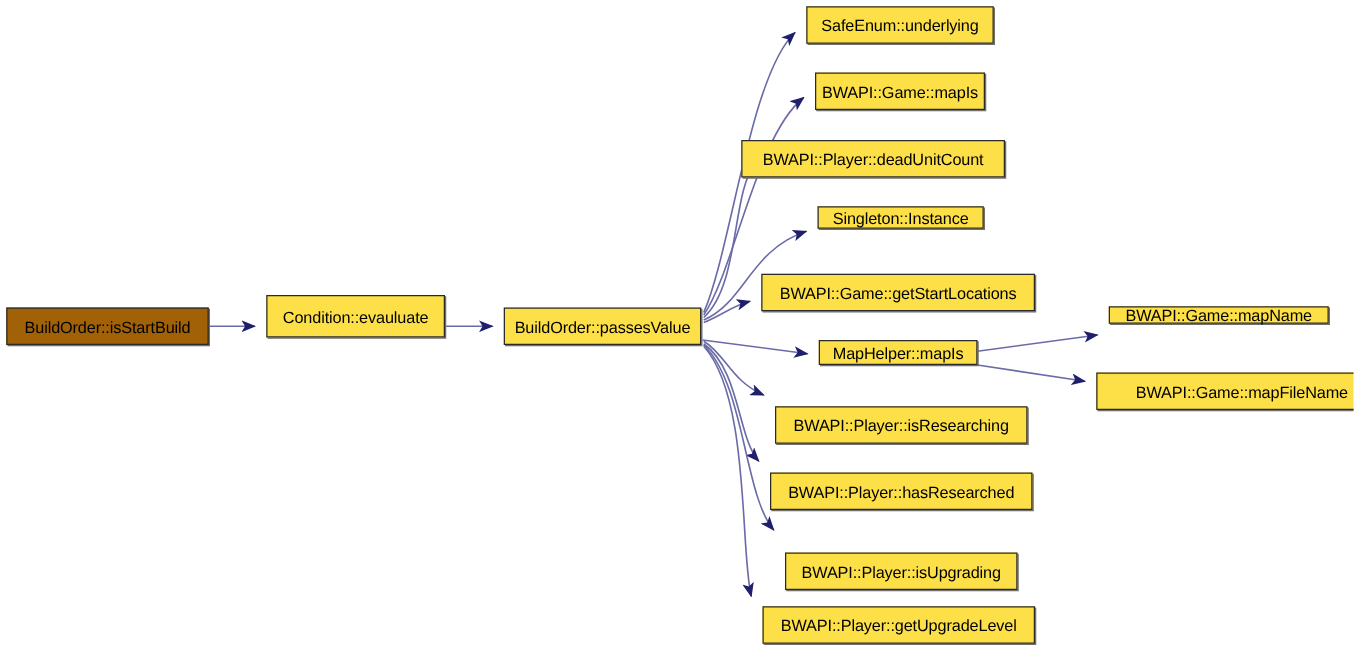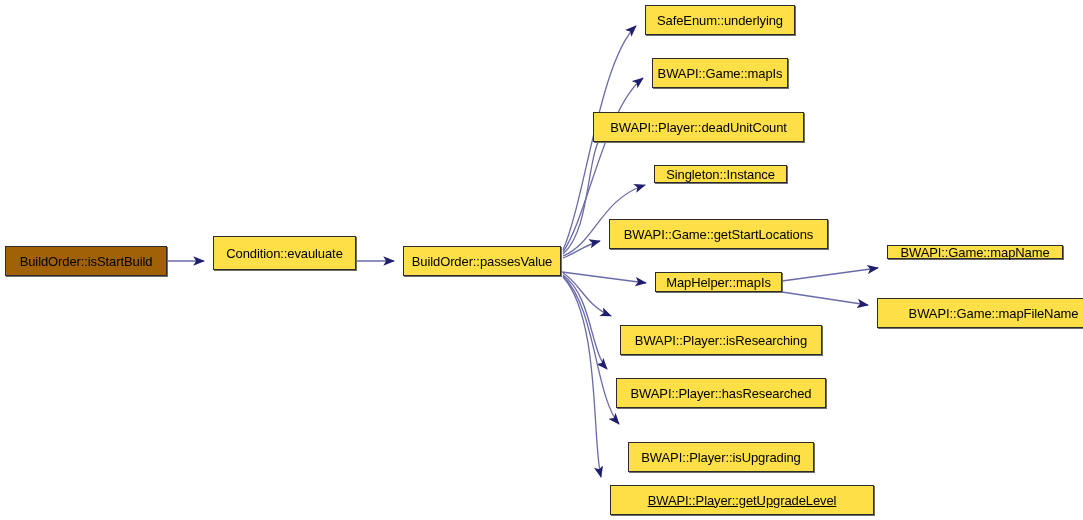--- a/index.html
+++ b/index.html
@@ -110,21 +110,21 @@
       </div>
       <div class="node" style="left: 620px; top: 325px; width: 202px; height: 30px; align-items: center;">
         <span class="node-label">BWAPI::Player::isResearching</span>
       </div>
       <div class="node" style="left: 616px; top: 378px; width: 210px; height: 30px;">
         <span class="node-label">BWAPI::Player::hasResearched</span>
       </div>
       <div class="node" style="left: 628px; top: 432px; width: 186px; height: 30px; margin-top: 10px;">
         <span class="node-label">BWAPI::Player::isUpgrading</span>
       </div>
-      <div class="node" style="left: 610px; top: 485px; width: 264px; height: 30px; text-decoration: underline;">
+      <div class="node" style="left: 610px; top: 485px; width: 218px; height: 30px;">
         <span class="node-label">BWAPI::Player::getUpgradeLevel</span>
       </div>
       <div class="node" style="left: 887px; top: 245px; width: 176px; height: 14px;">
         <span class="node-label">BWAPI::Game::mapName</span>
       </div>
       <div class="node" style="left: 877px; top: 298px; width: 233px; height: 30px;">
         <span class="node-label">BWAPI::Game::mapFileName</span>
       </div>
     </div>
 

